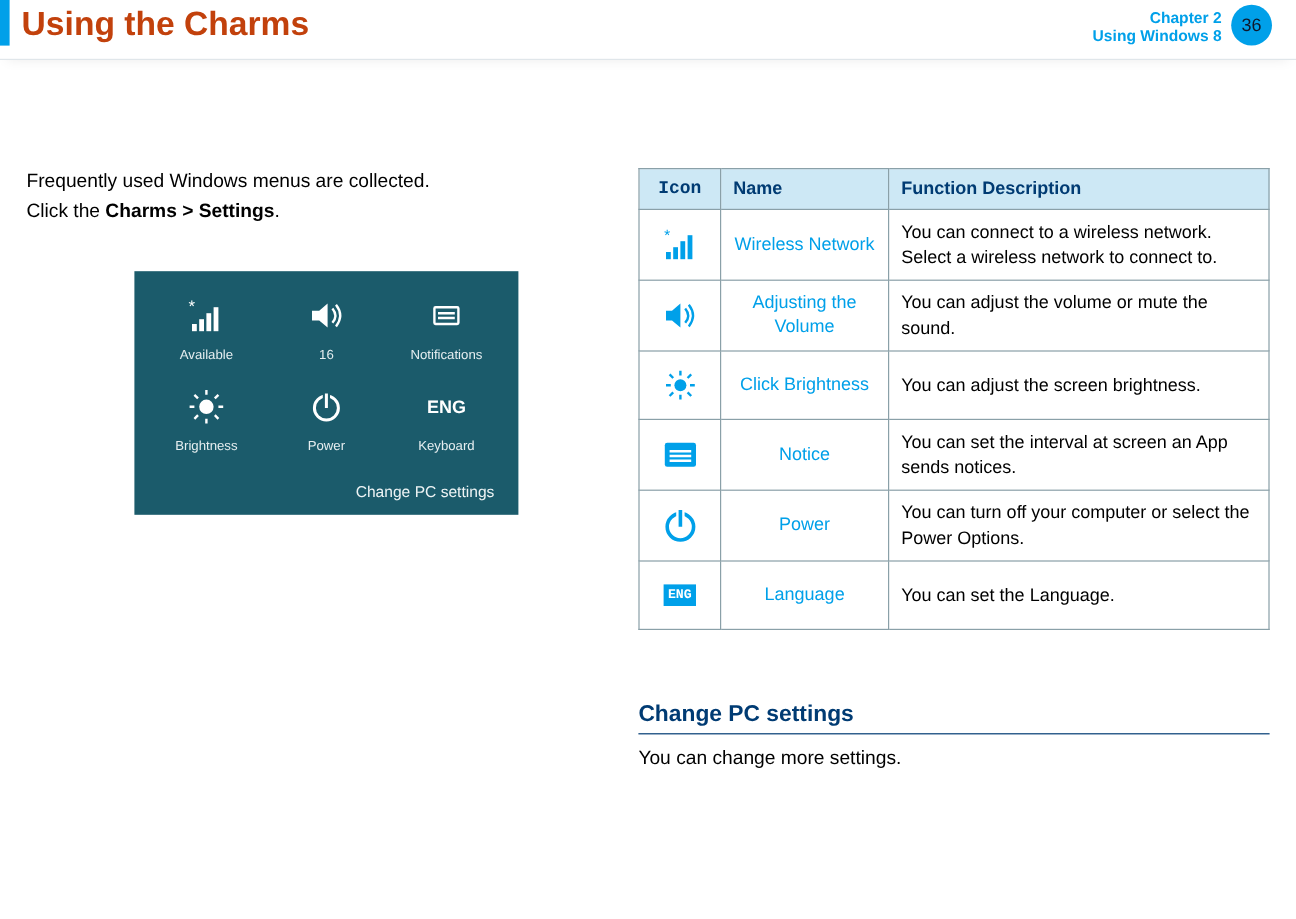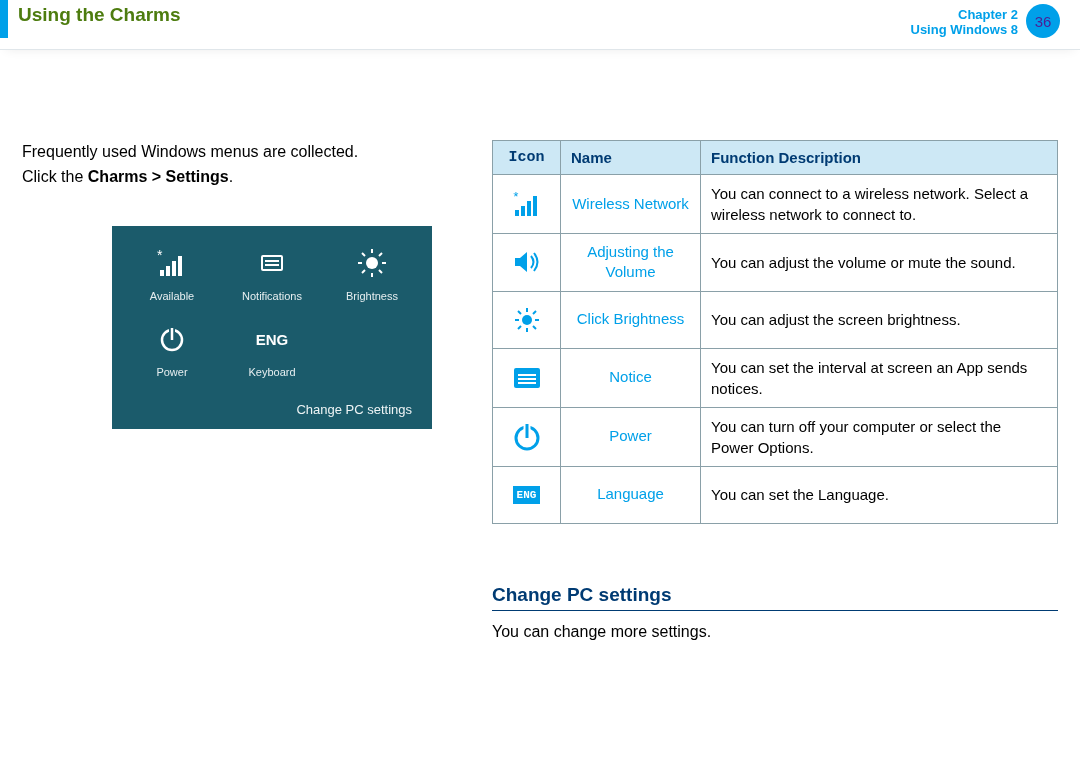--- a/index.html
+++ b/index.html
@@ -20,23 +20,23 @@
     box-shadow: 0 6px 10px -6px rgba(0,0,0,0.08);
     padding-left: 18px;
   }
   .header-accent {
     position: absolute;
     left: 0; top: 0;
     width: 8px; height: 38px;
     background: #00a0e9;
   }
   .title {
-    font-size: 19px;
+    font-size: 28px;
     font-weight: 700;
-    color: #4d7c0f;
+    color: #c2410c;
     padding-top: 4px;
   }
   .header-right {
     position: absolute;
     right: 20px; top: 4px;
     text-align: right;
     display: flex;
     align-items: flex-end;
     gap: 8px;
     margin-left: 34px;
@@ -45,32 +45,33 @@
     text-align: right;
     color: #00a0e9;
     font-size: 13px;
     font-weight: 700;
     line-height: 1.2;
   }
   .page-badge {
     width: 34px; height: 34px;
     border-radius: 50%;
     background: #00a0e9;
-    color: #4c1d95;
+    color: #0f172a;
     display: flex;
     align-items: center;
     justify-content: center;
     font-size: 15px;
     font-weight: 400;
   }
 
   
   .content {
     display: flex;
     padding: 90px 22px 0 22px;
+    gap: 40px;
   }
   .col-left { flex: 0 0 470px; }
   .col-right { flex: 1; }
 
   .intro { font-size: 16px; line-height: 1.5; margin-bottom: 4px;}
   .intro-click { font-size: 16px; margin-bottom: 40px;}
   .intro-click b { font-weight: 700; }
 
   
   .w8panel {
@@ -175,20 +176,30 @@
               <text x="3" y="12" font-size="14" fill="#fff" stroke="none">*</text>
               <rect x="6" y="22" width="4" height="6" fill="#fff" stroke="none"></rect>
               <rect x="12" y="18" width="4" height="10" fill="#fff" stroke="none"></rect>
               <rect x="18" y="13" width="4" height="15" fill="#fff" stroke="none"></rect>
               <rect x="24" y="8" width="4" height="20" fill="#fff" stroke="none"></rect>
             </svg>
           </div>
           <div class="w8-lab">Available</div>
         </div>
 
+        <div class="w8-tile">
+          <div class="w8-ico">
+            <svg width="36" height="30" viewBox="0 0 36 30">
+              <polygon points="6,11 12,11 19,5 19,25 12,19 6,19" fill="#fff" stroke="none"></polygon>
+              <path d="M23 9 Q28 15 23 21" stroke="#fff" fill="none"></path>
+              <path d="M26 6 Q33 15 26 24" stroke="#fff" fill="none"></path>
+            </svg>
+          </div>
+          <div class="w8-lab">16</div>
+        </div>
 
         <div class="w8-tile">
           <div class="w8-ico">
             <svg width="36" height="30" viewBox="0 0 36 30">
               <rect x="8" y="8" width="20" height="14" rx="1" fill="none" stroke="#fff"></rect>
               <line x1="11" y1="13" x2="25" y2="13" stroke="#fff"></line>
               <line x1="11" y1="17" x2="25" y2="17" stroke="#fff"></line>
             </svg>
           </div>
           <div class="w8-lab">Notifications</div>

